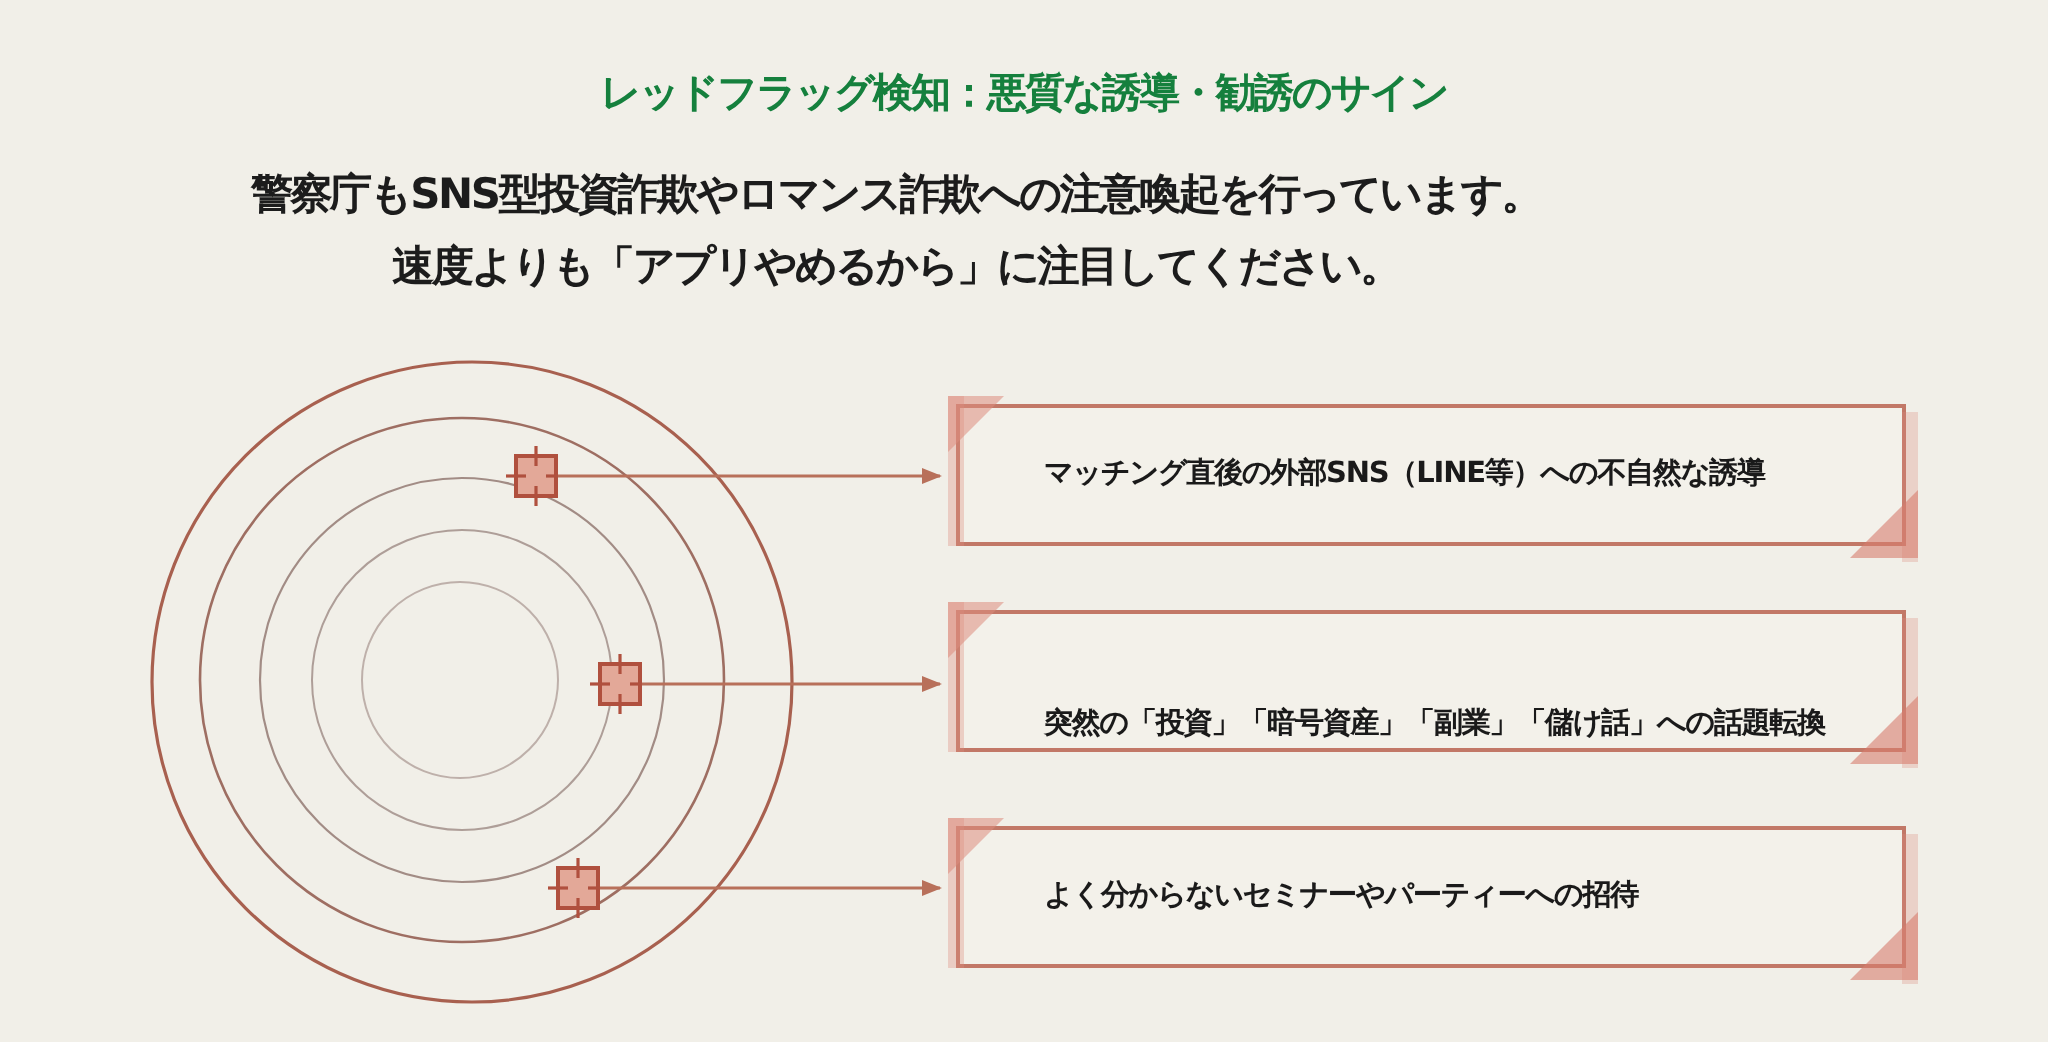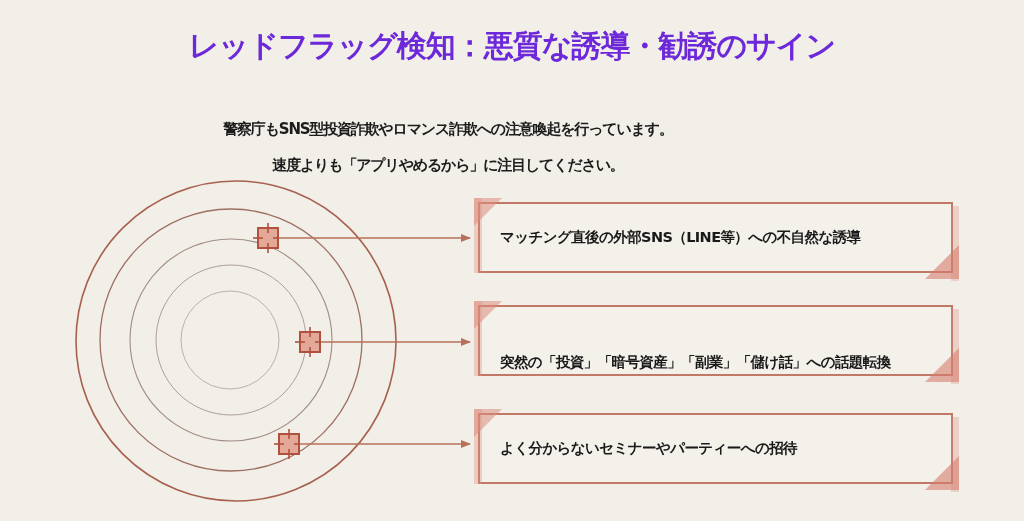--- a/index.html
+++ b/index.html
@@ -14,39 +14,38 @@
       overflow: hidden;
       font-family: "DejaVu Sans", "Liberation Sans", sans-serif;
       color: #1a1a1a;
     }
     .title {
       position: absolute;
       left: 0;
       top: 26px;
       width: 1024px;
       text-align: center;
-      font-size: 30px;
+      font-size: 20px;
       font-weight: bold;
       letter-spacing: -1px;
       line-height: 40px;
-      color: #6d28d9;
+      color: #15803d;
       white-space: nowrap;
     }
     .subtitle {
       position: absolute;
       left: 0;
       width: 896px;
       text-align: center;
-      font-size: 15px;
+      font-size: 21px;
       font-weight: bold;
       letter-spacing: -1.2px;
       line-height: 28px;
       color: #1c1c1c;
       white-space: nowrap;
-      margin-top: 32px;
     }
     .subtitle.l1 { top: 83px; }
     .subtitle.l2 { top: 119px; }
 
     svg.diagram {
       position: absolute;
       left: 0;
       top: 0;
       width: 1024px;
       height: 521px;
@@ -57,21 +56,21 @@
       position: absolute;
       left: 478px;
       width: 475px;
       height: 71px;
       box-sizing: border-box;
       border: 2px solid #C27867;
       background: #F3F1EA;
       display: flex;
       flex-direction: column;
       justify-content: center;
-      padding-left: 20px;
+      padding-left: 42px;
     }
     .callout .fold-tl {
       position: absolute;
       left: -6px;
       top: -6px;
       width: 0;
       height: 0;
       border-top: 28px solid rgba(220, 140, 125, 0.55);
       border-right: 28px solid transparent;
     }

